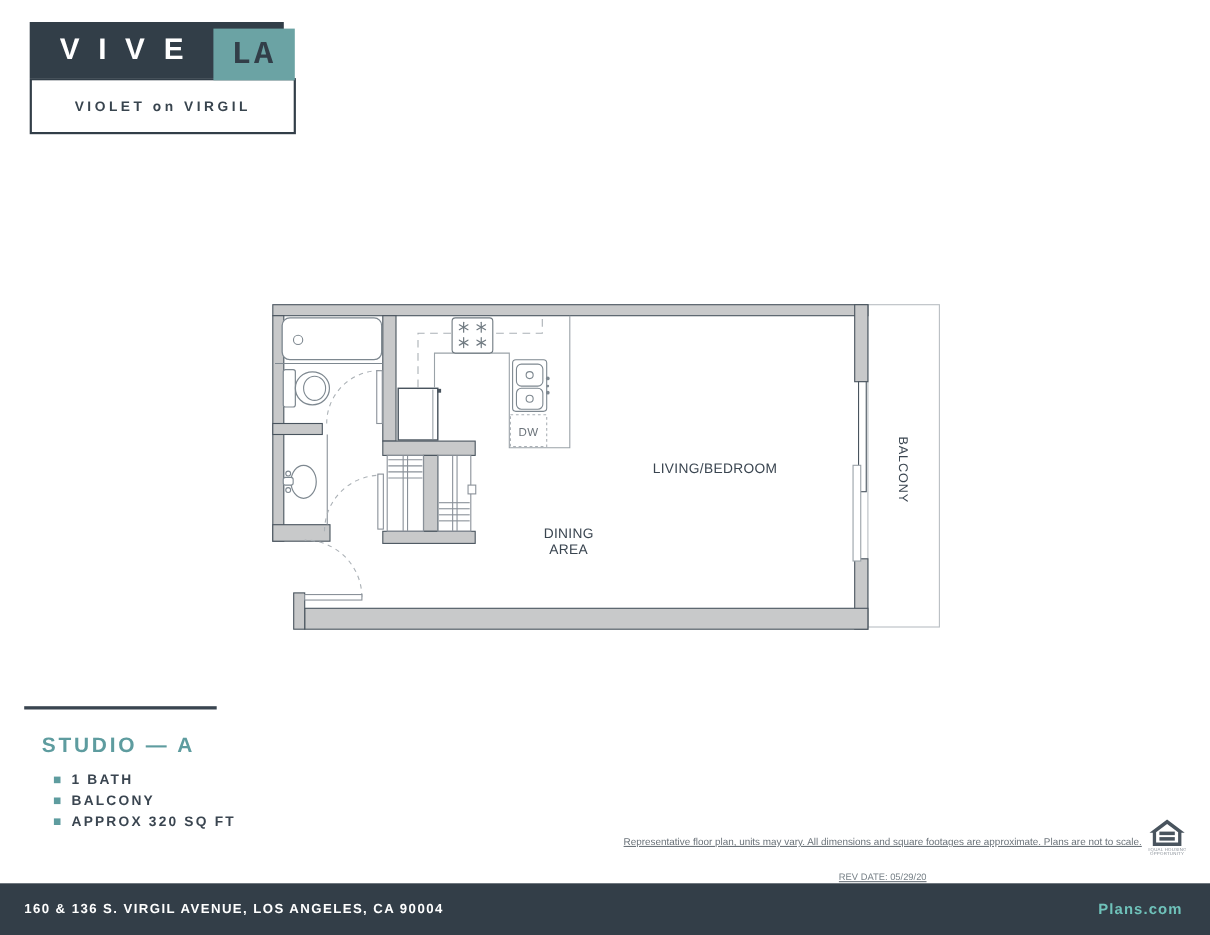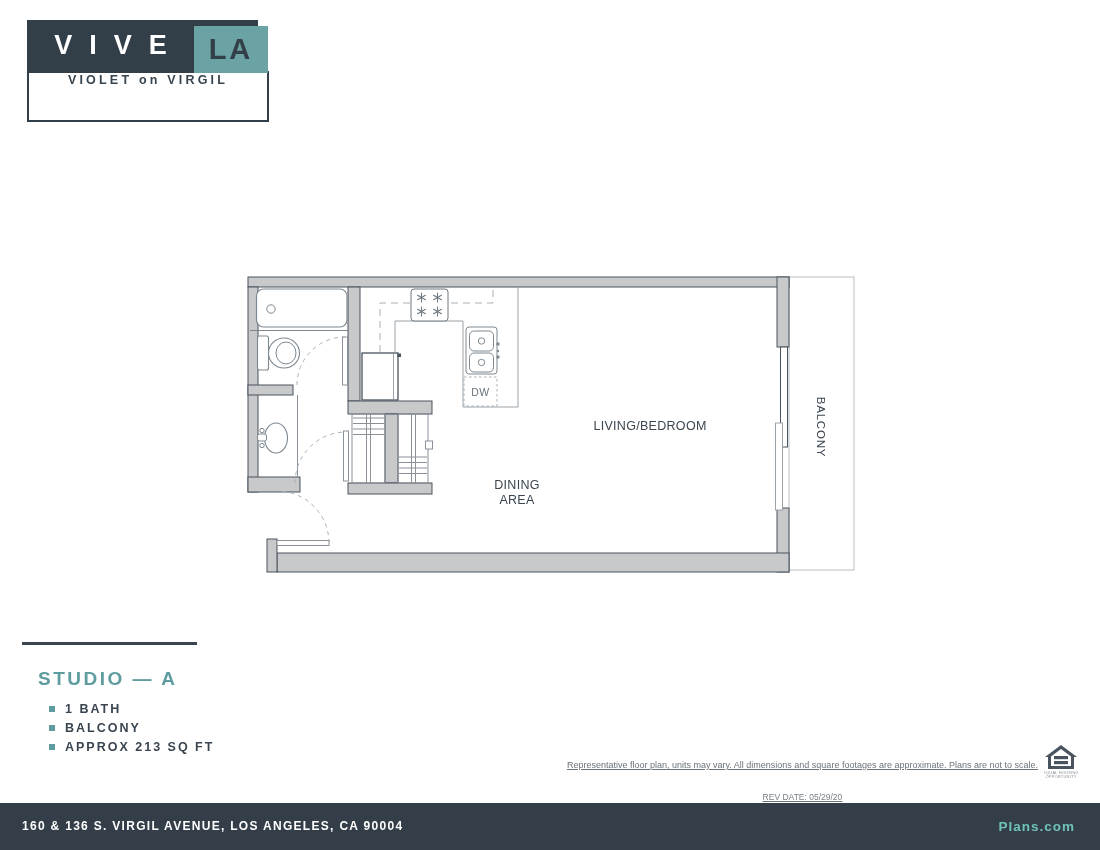--- a/index.html
+++ b/index.html
@@ -7,23 +7,23 @@
               font-family:"Liberation Sans", sans-serif; }
   .page { position:relative; width:1100px; height:850px; overflow:hidden; background:#fff; }
 
   
   .logo-navy { position:absolute; left:27px; top:20px; width:231px; height:51px;
                background:#323E48; display:flex; align-items:center; }
   .logo-main { width:167px; text-align:center; color:#ffffff; font-size:27px; font-weight:700;
                letter-spacing:17px; padding-left:17px; }
   .logo-teal { position:absolute; left:194px; top:26px; width:74px; height:47px;
                background:#6BA3A4; display:flex; align-items:center; justify-content:center;
-               color:#323E48; font-size:29px; font-weight:800; letter-spacing:3px; z-index:2; }
+               color:#323E48; font-size:29px; font-weight:800; letter-spacing:3px; z-index:2;font-family:Liberation Mono, monospace; }
   .logo-sub-box { position:absolute; left:27px; top:71px; width:242px; height:51px;
-                  background:#fff; border:2px solid #323E48; display:flex; 
+                  background:#fff; border:2px solid #323E48; display:flex; align-items:center;
                   justify-content:center; }
   .logo-sub { color:#38444E; font-size:12.5px; font-weight:700; letter-spacing:3.2px; }
 
   
   .plan-svg { position:absolute; left:0; top:0; width:1100px; height:850px; }
   .plan-svg text { font-family:"Liberation Sans", sans-serif; }
 
   
   .details-rule { position:absolute; left:22px; top:642px; width:175px; height:3px; background:#3A4550; }
   .unit-title { position:absolute; left:38px; top:668px; color:#5E9C9F; font-size:19px;
@@ -172,21 +172,21 @@
     <div class="feature-row">
       <span class="bullet"></span>
       <span class="feature-label">1 BATH</span>
     </div>
     <div class="feature-row">
       <span class="bullet"></span>
       <span class="feature-label">BALCONY</span>
     </div>
     <div class="feature-row">
       <span class="bullet"></span>
-      <span class="feature-label">APPROX 213 SQ FT</span>
+      <span class="feature-label">APPROX 320 SQ FT</span>
     </div>
   </div>
 
   <div class="disclaimer">
     <div class="disclaimer-text">Representative floor plan, units may vary. All dimensions and square footages are approximate. Plans are not to scale.</div>
     <div class="rev-date">REV DATE: 05/29/20</div>
   </div>
 
   <svg class="eho" viewBox="0 0 34 34">
     <path d="M17,1 L33,13 L30,13 L30,25 L4,25 L4,13 L1,13 Z" fill="#49545E"></path>

